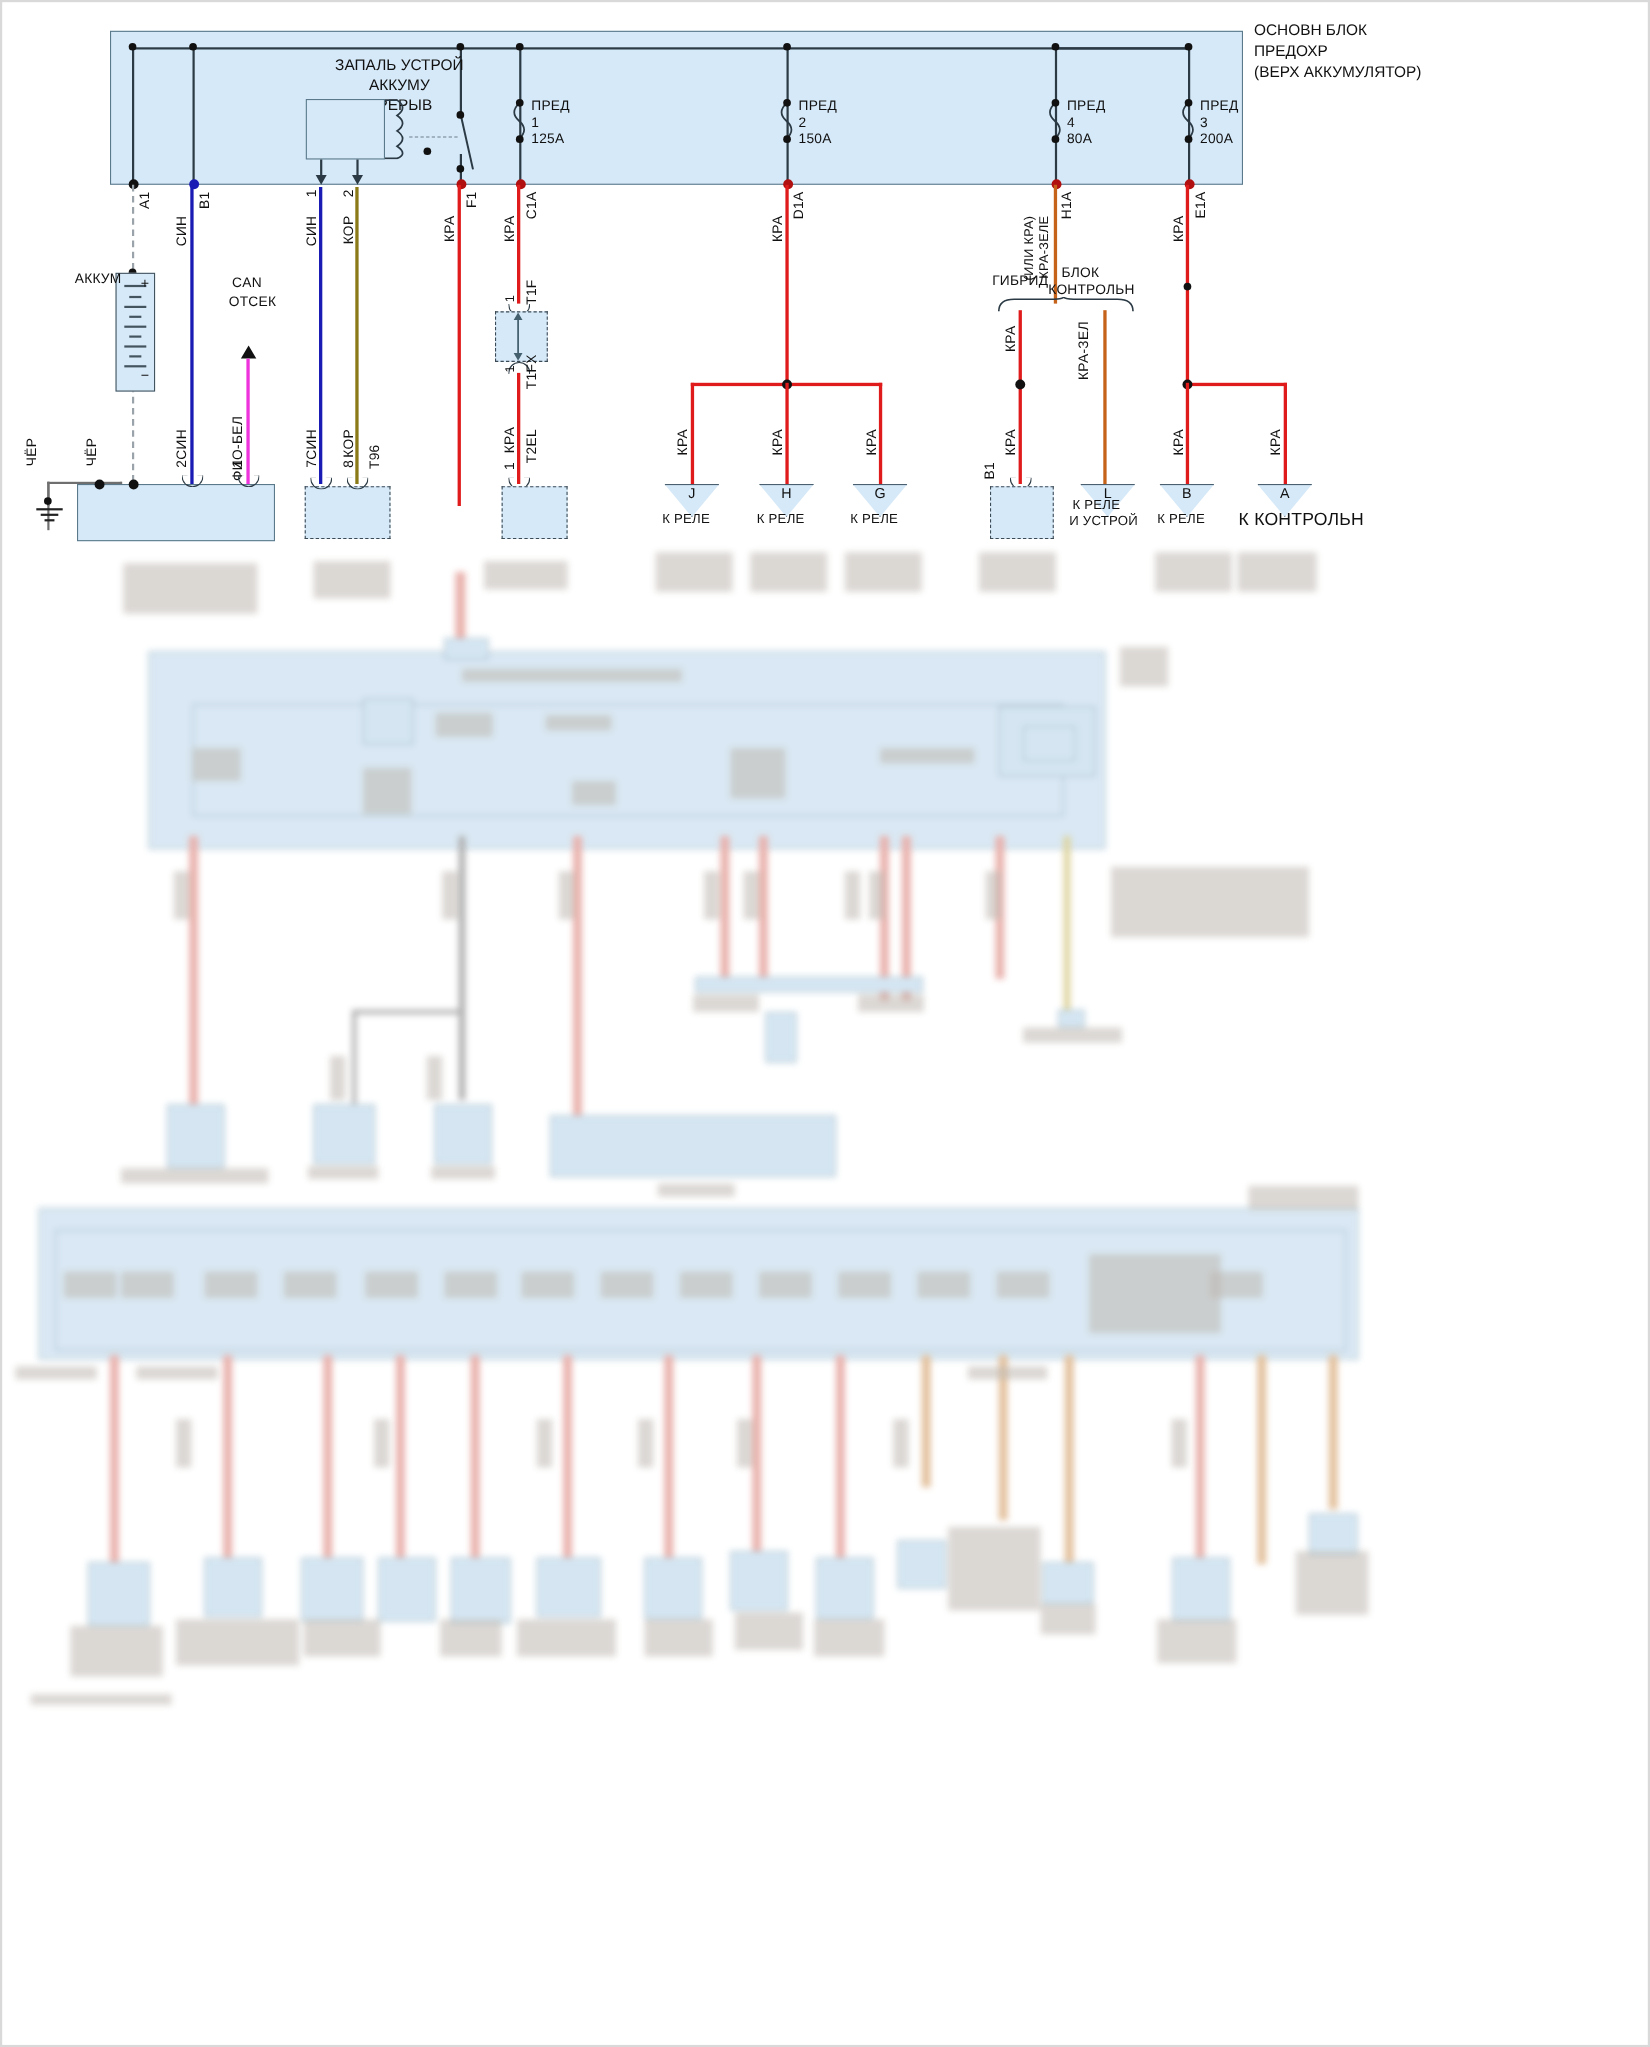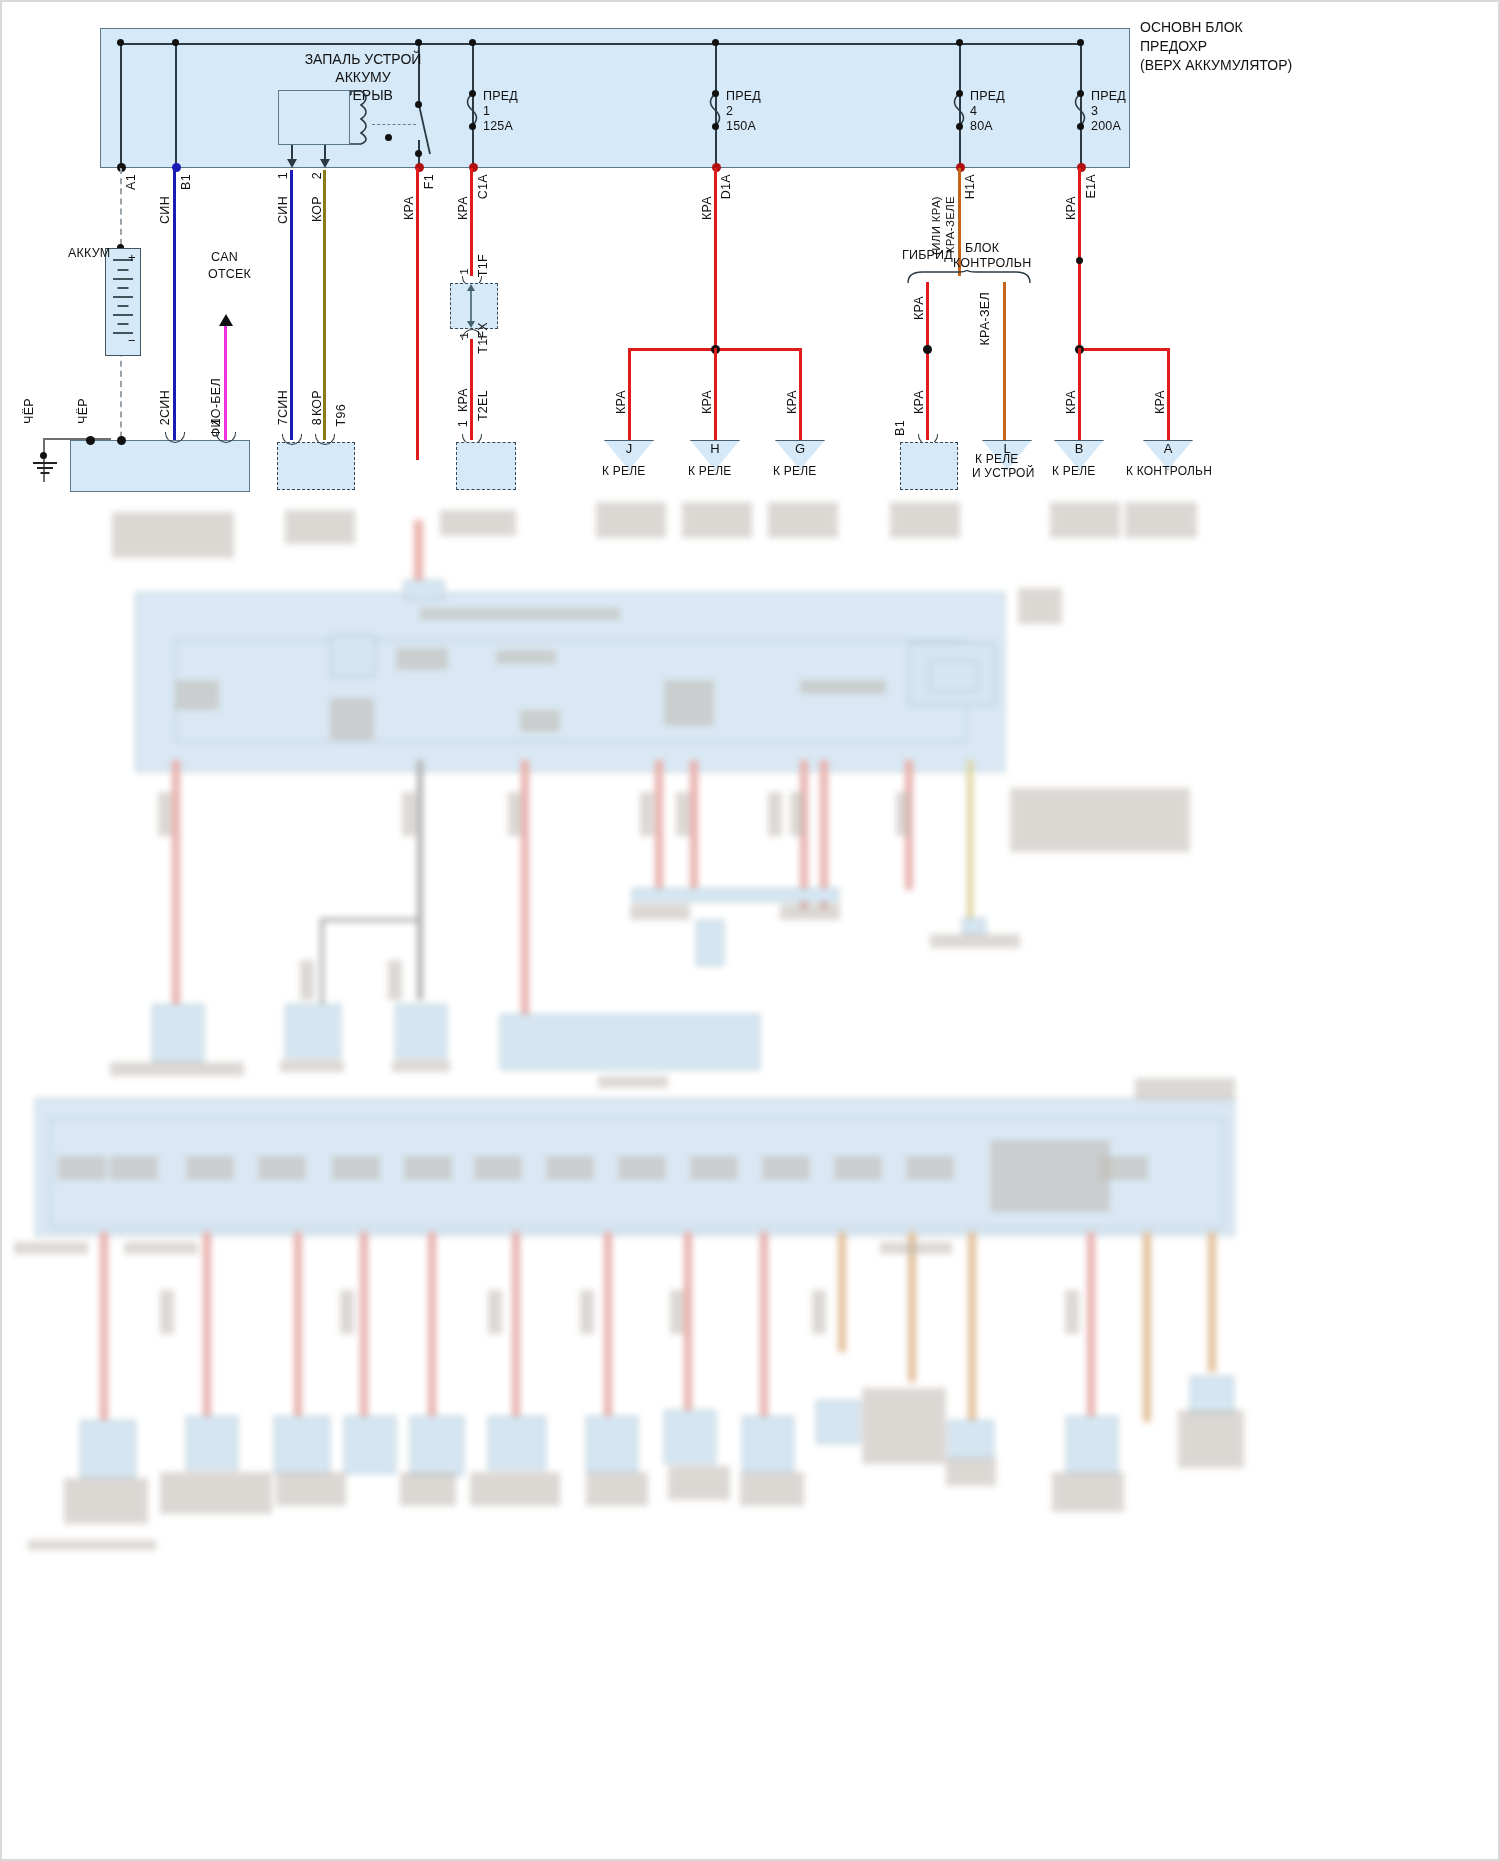--- a/index.html
+++ b/index.html
@@ -349,21 +349,21 @@
 
   <div class="tri" style="left:1054px;top:440px;">
     <div class="shape"></div>
     <div class="t">B</div>
   </div>
   <div class="tri" style="left:1143px;top:440px;">
     <div class="shape"></div>
     <div class="t">A</div>
   </div>
   <div class="lbl" style="left:1052px;top:464px;font-size:12px;">К РЕЛЕ</div>
-  <div class="lbl" style="left:1126px;top:464px;font-size:12px;">К КОНТРОЛЬН</div>
+  <div class="lbl" style="left:1126px;top:464px;font-size:16px;">К КОНТРОЛЬН</div>
 
   <div class="blurwrap">
 
     <div class="bw bw-pink" style="left:414px;top:0px;width:9px;height:72px;"></div>
 
     <div class="btxt" style="left:112px;top:-8px;width:122px;height:46px;"></div>
     <div class="btxt" style="left:285px;top:-10px;width:70px;height:34px;"></div>
     <div class="btxt" style="left:440px;top:-10px;width:76px;height:26px;"></div>
     <div class="btxt" style="left:596px;top:-18px;width:70px;height:36px;"></div>
     <div class="btxt" style="left:682px;top:-18px;width:70px;height:36px;"></div>

